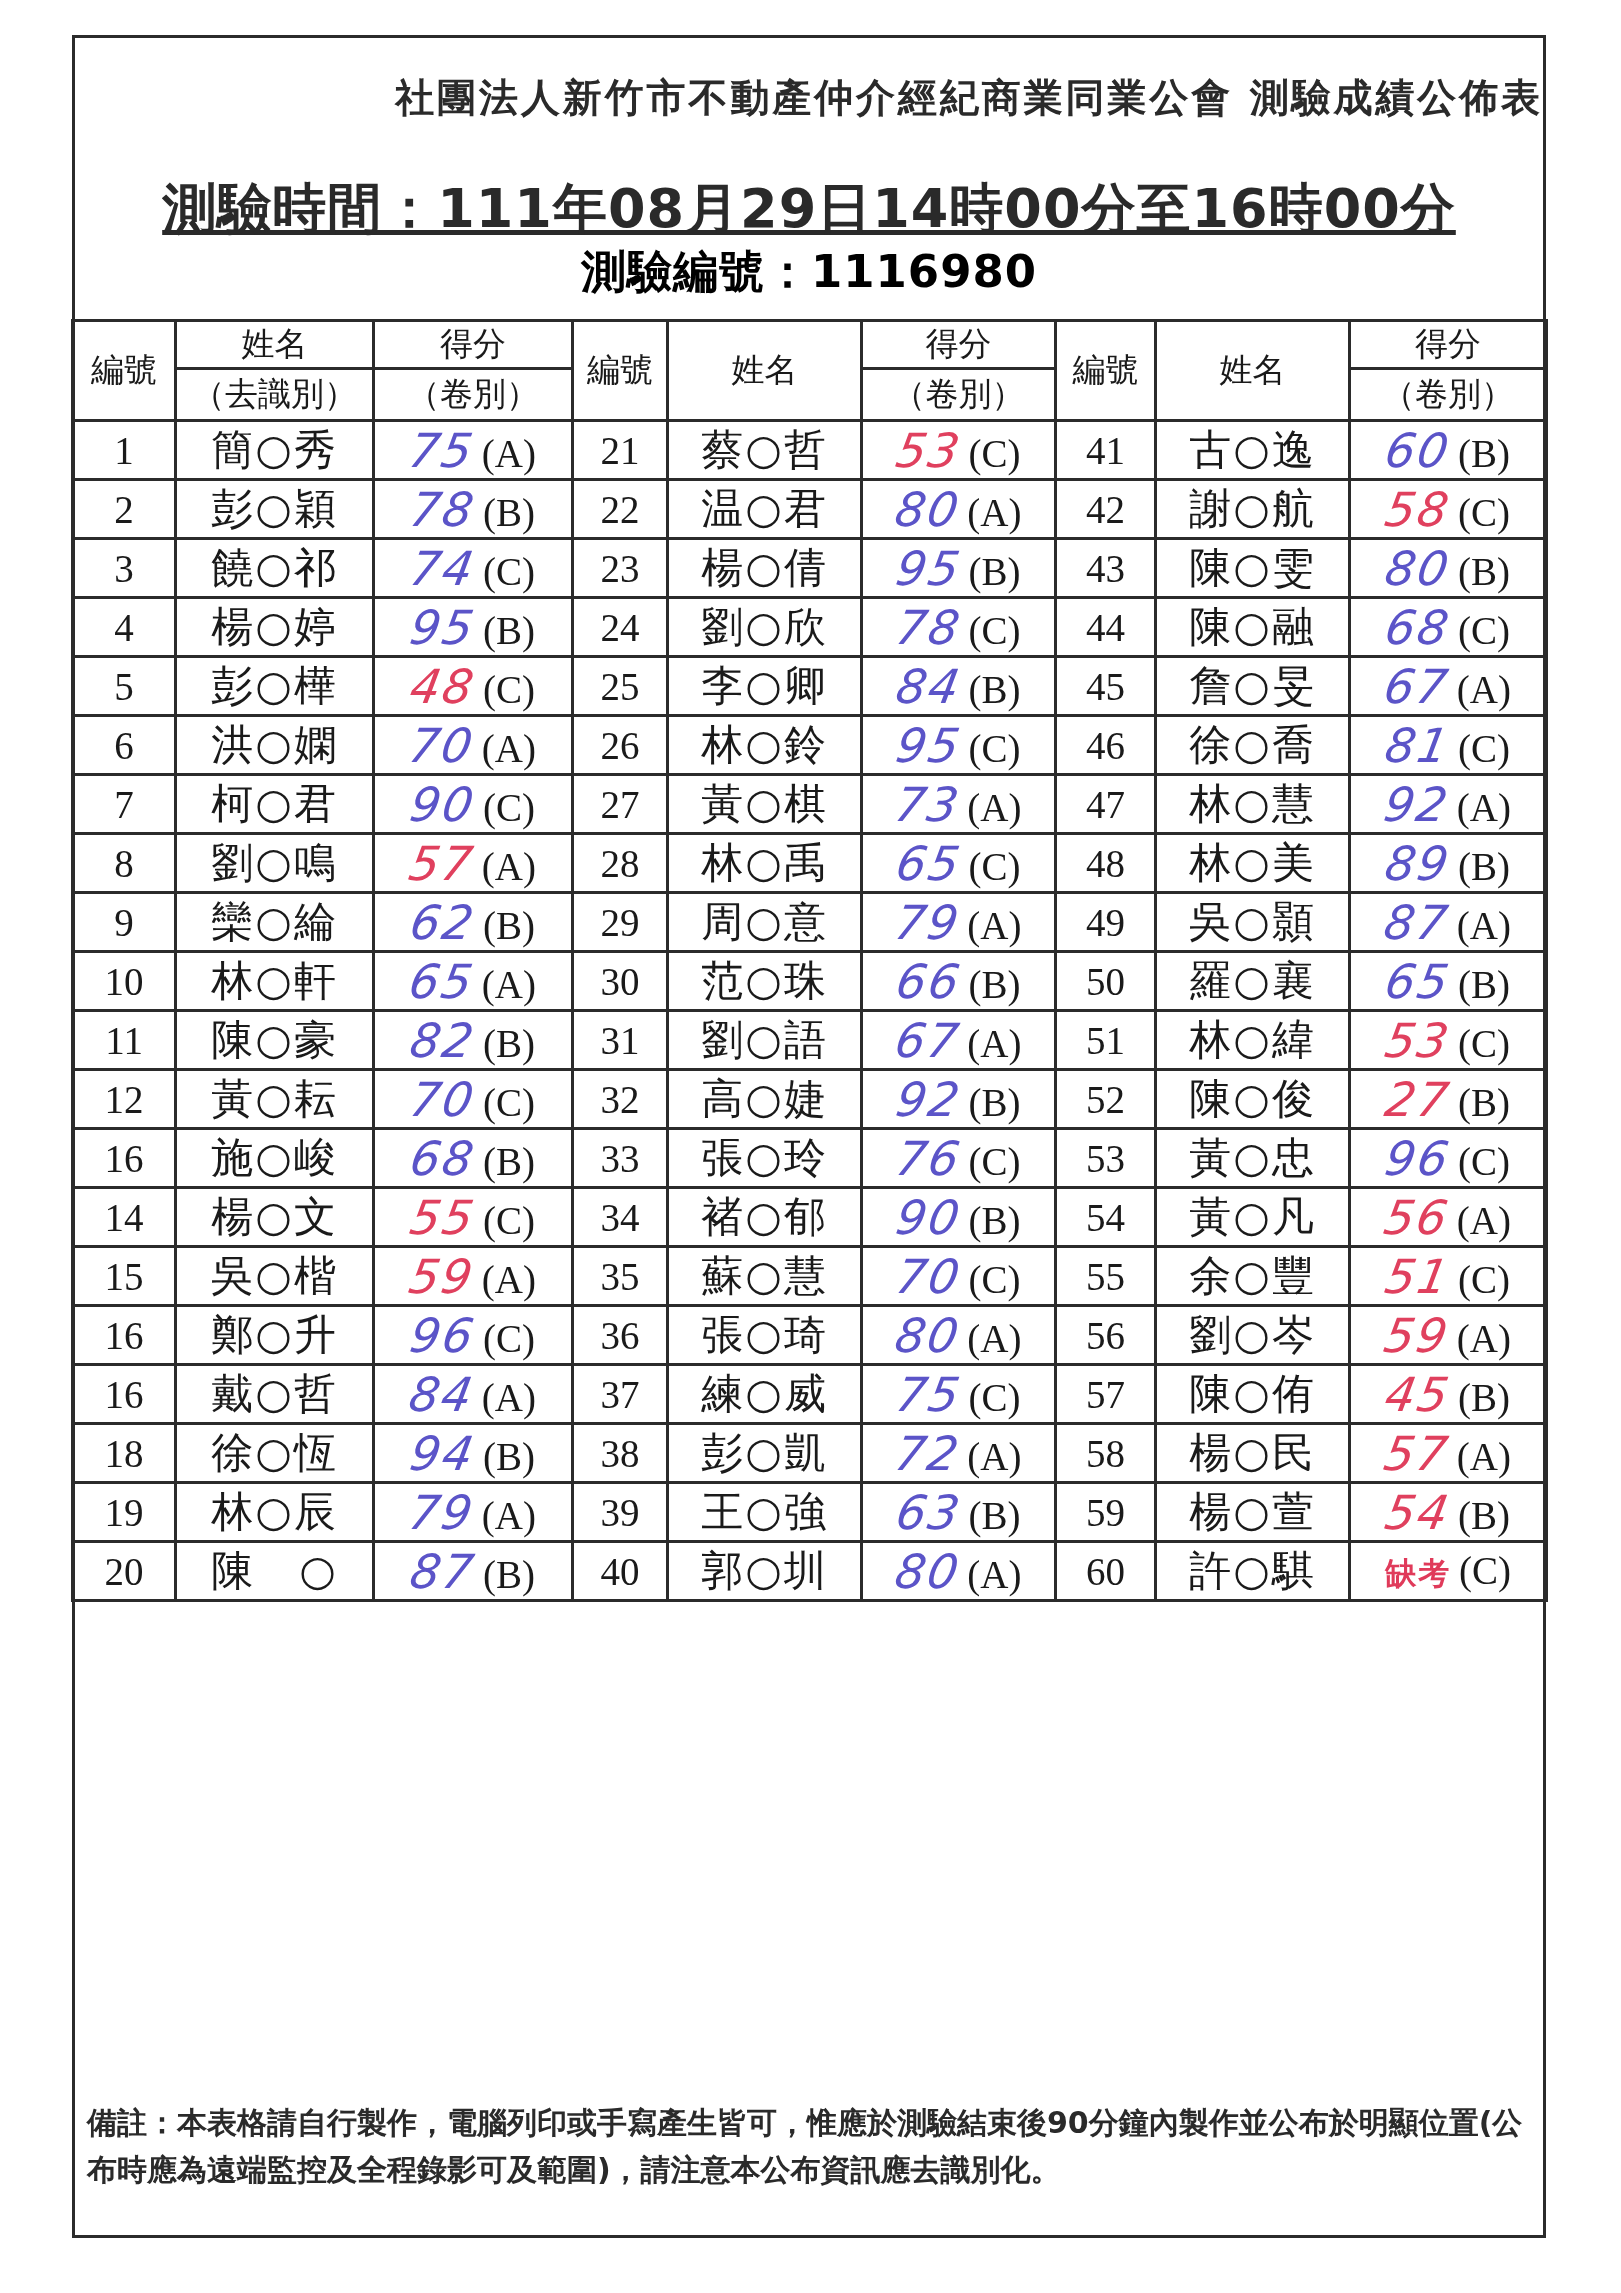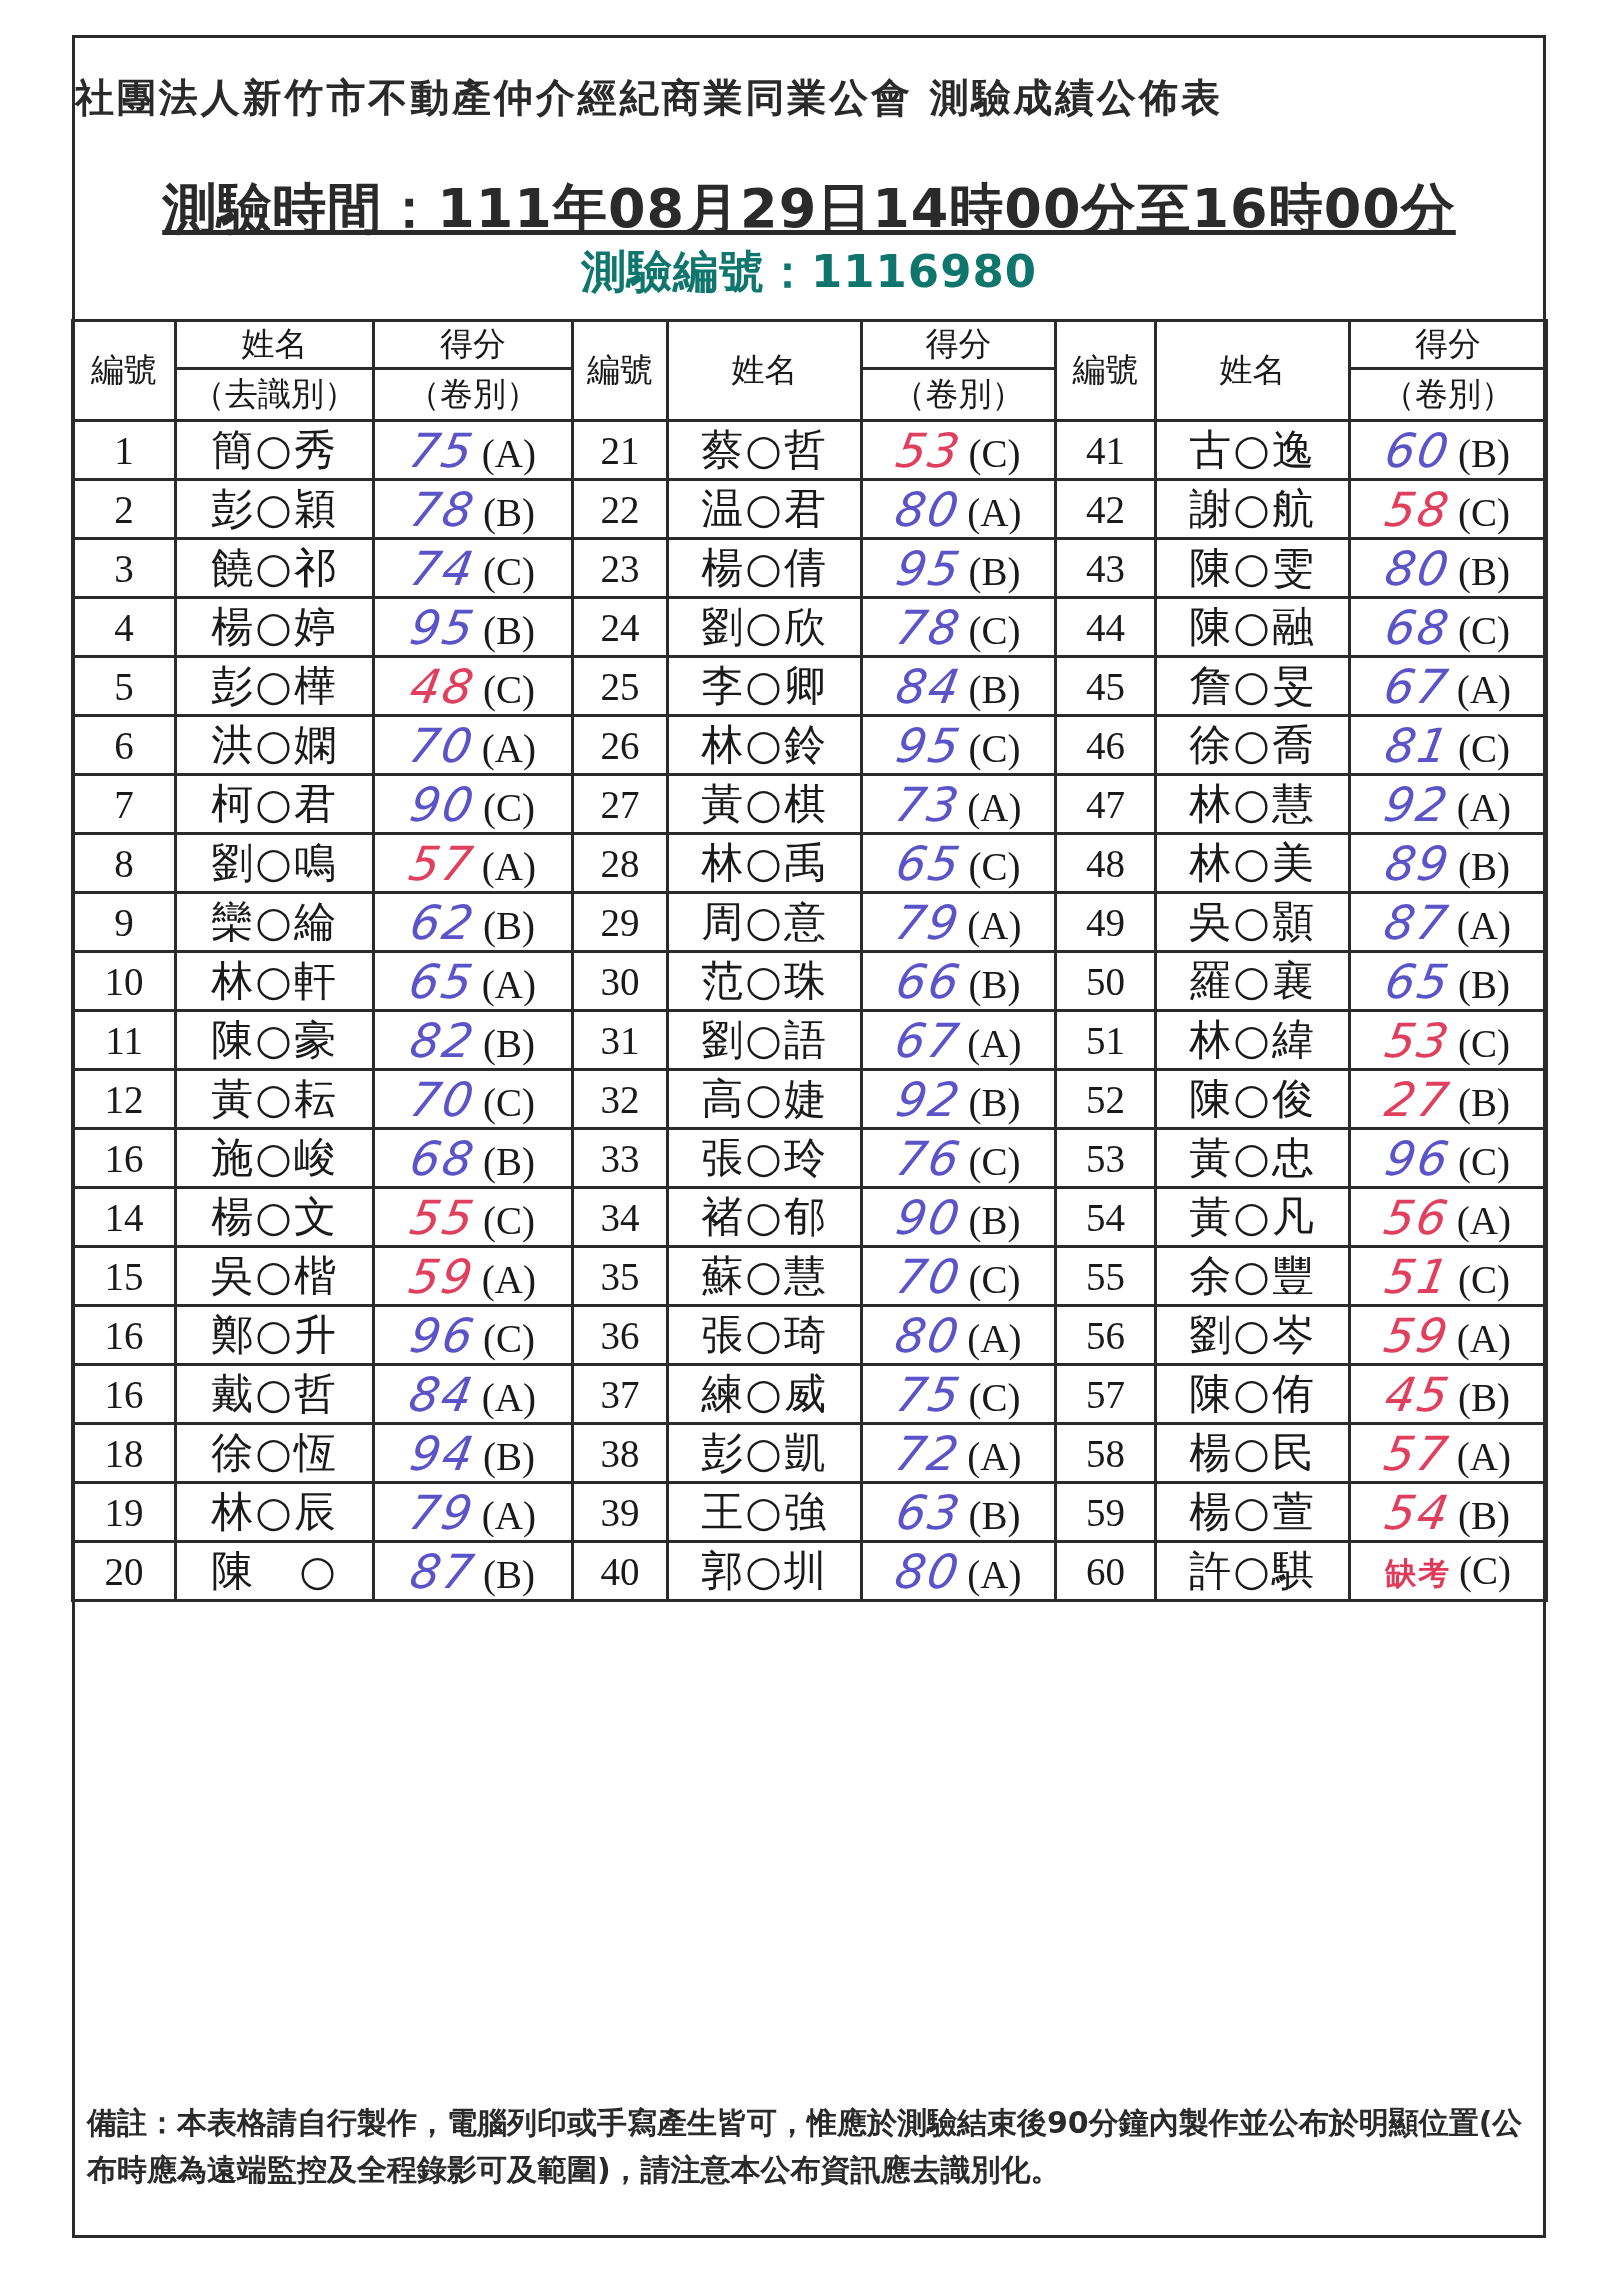--- a/index.html
+++ b/index.html
@@ -1,21 +1,21 @@
 <!DOCTYPE html>
 <html><head>
 <meta charset="utf-8">
 <style>
   html, body { margin:0; padding:0; background:#ffffff; }
   body { width:1621px; height:2294px; position:relative; font-family:"DejaVu Serif","Liberation Serif",serif; color:#1a1a1a; }
   .sheet { position:absolute; left:72px; top:35px; width:1474px; height:2203px; border:3.9px solid #2b2b2b; box-sizing:border-box; }
   .title-box { position:absolute; left:0; top:0; width:100%; height:285px; }
-  .title { position:absolute; top:33px; left:0; width:100%; text-align:left; font-size:39px; letter-spacing:2.9px; font-family:"DejaVu Sans","Liberation Sans",sans-serif; font-weight:bold; color:#2a2a2a; }
+  .title { position:absolute; top:33px; left:0; width:100%; text-align:right; font-size:39px; letter-spacing:2.9px; font-family:"DejaVu Sans","Liberation Sans",sans-serif; font-weight:bold; color:#2a2a2a; }
   .time { position:absolute; top:135px; left:0; width:100%; text-align:center; font-size:54px; font-family:"DejaVu Sans","Liberation Sans",sans-serif; font-weight:bold; color:#2a2a2a; letter-spacing:1px;text-decoration:underline; }
-  .code { position:absolute; top:204px; left:0; width:100%; text-align:center; font-size:45px; font-family:"DejaVu Sans","Liberation Sans",sans-serif; font-weight:bold; color:#0f766e; letter-spacing:1px; }
+  .code { position:absolute; top:204px; left:0; width:100%; text-align:center; font-size:45px; font-family:"DejaVu Sans","Liberation Sans",sans-serif; font-weight:bold; color:#000000; letter-spacing:1px; }
   table.grid { position:absolute; left:-3.9px; top:281px; width:1474px; border-collapse:collapse; table-layout:fixed; }
   table.grid td, table.grid th { border:3.9px solid #2b2b2b; padding:0; text-align:center; vertical-align:middle; font-weight:normal; }
   th { font-size:33px; font-family:"DejaVu Serif","Liberation Serif",serif; }
   th.sub-top { height:45px; }
   th.sub-bot { height:49px; }
   td { height:48px; font-size:35px; }
   td.num { font-family:"Liberation Serif","DejaVu Serif",serif; font-size:39px; }
   td.name { font-size:42px; letter-spacing:2px; }
   td.score { text-align:right; padding-right:3.9px; white-space:nowrap; }
   .hand { font-family:"DejaVu Sans","Liberation Sans",sans-serif; font-style:italic; font-size:47px; font-weight:300; display:inline-block; transform:skewX(-10deg); margin-right:7.8px; letter-spacing:2px; }

